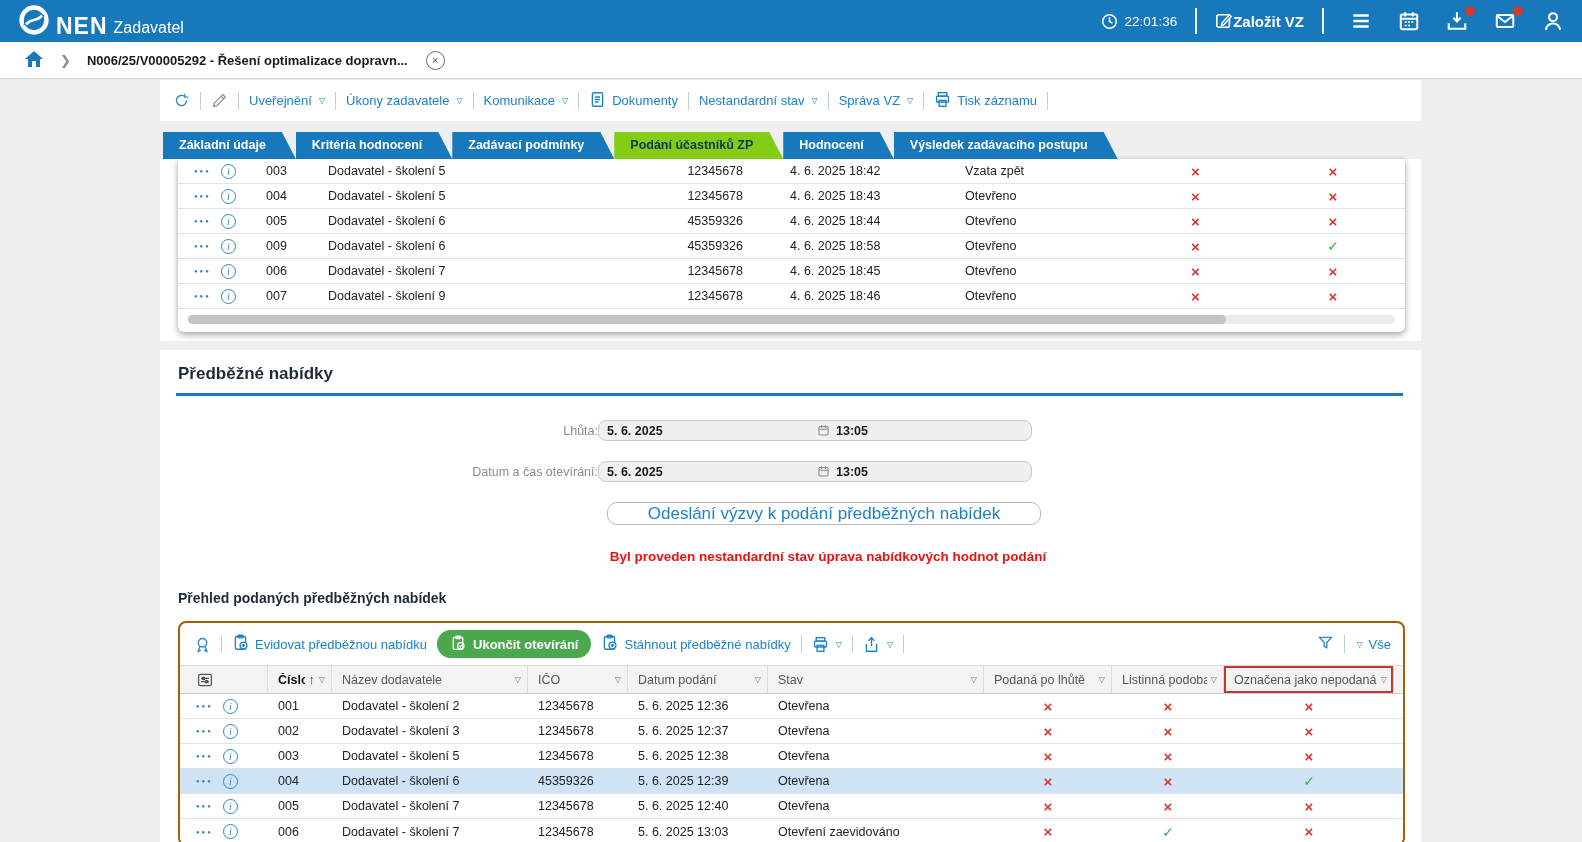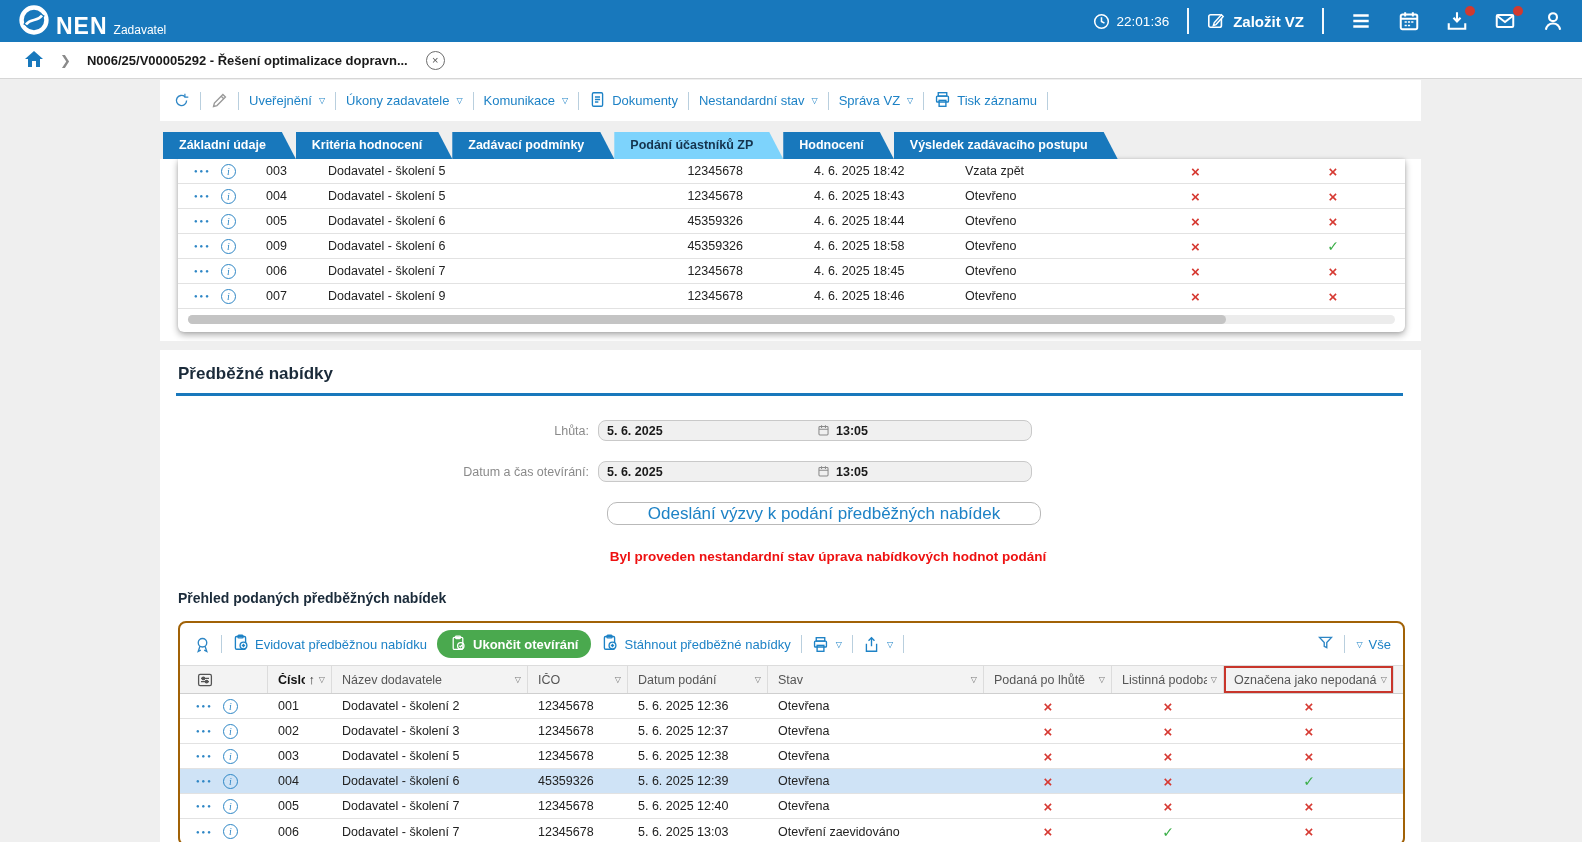--- a/index.html
+++ b/index.html
@@ -4,26 +4,26 @@
 <style>
   * { margin:0; padding:0; box-sizing:border-box; }
   html,body { width:1582px; height:842px; }
   body { font-family:"Liberation Sans","DejaVu Sans",sans-serif; background:#efefef; color:#222; font-size:13px; overflow:hidden; }
 
   
   .topbar { height:42px; background:#1878bc; display:flex; align-items:center; position:relative; color:#fff; padding:0 18px; }
   .logo-wrap { display:flex; align-items:flex-end; gap:6px; }
   .logo-circle { width:32px; height:32px; margin-bottom:2px; }
   .logo-nen { font-size:23px; font-weight:bold; letter-spacing:1px; line-height:1; }
-  .logo-sub { font-size:12px; margin-bottom:1px; }
+  .logo-sub { font-size:16px; margin-bottom:1px; }
   .env-title { position:absolute; left:0; right:0; text-align:center; font-size:17px; font-weight:bold; letter-spacing:.5px; pointer-events:none; }
   .topbar-right { margin-left:auto; display:flex; align-items:center; gap:14px; z-index:2; }
   .tb-time { display:flex; align-items:center; gap:7px; font-size:13.5px; }
   .tb-divider { width:2px; height:26px; background:rgba(255,255,255,.95); margin:0 4px; }
-  .tb-createvz { display:flex; align-items:flex-end; gap:8px; font-weight:bold; font-size:15px; cursor:pointer; }
+  .tb-createvz { display:flex; align-items:flex-end; gap:0; font-weight:bold; font-size:15px; cursor:pointer; }
   .tb-icons { display:flex; align-items:center; gap:26px; margin-left:8px; }
   .tb-icon { position:relative; width:22px; height:22px; cursor:pointer; }
   .tb-icon svg { width:22px; height:22px; }
   .badge-dot { position:absolute; top:-4px; right:-7px; width:10px; height:10px; border-radius:50%; background:#d03a30; }
 
   
   .breadcrumb { height:37px; background:#fff; border-bottom:1px solid #d6d6d6; display:flex; align-items:center; padding:0 24px; gap:16px; }
   .bc-home svg { width:20px; height:20px; }
   .bc-chevron { color:#8a8a8a; font-size:13px; }
   .bc-item { font-weight:bold; font-size:13px; color:#1a1a1a; }
@@ -37,46 +37,46 @@
   .rt-item { display:flex; align-items:center; gap:6px; color:#1d82c6; cursor:pointer; font-size:13px; white-space:nowrap; }
   .rt-item svg { width:17px; height:17px; }
   .rt-icononly { color:#2e86c5; }
   .rt-icononly.gray { color:#9a9a9a; }
   .rt-div { width:1px; height:18px; background:#b9cfde; }
   .dd { font-size:8px; color:#1d82c6; margin-left:1px; }
 
   
   .tabstrip { margin-top:11px; height:27px; display:flex; padding-left:3px; }
   .tab { height:27px; line-height:27px; padding:0 30px 0 16px; background:#1878bc; color:#fff; font-weight:bold; font-size:12.5px; clip-path:polygon(0 0, calc(100% - 14px) 0, 100% 100%, 0 100%); cursor:pointer; white-space:nowrap; }
-  .tab.active { background:#7dd3fc; color:#15344e; }
+  .tab.active { background:#84cc16; color:#15344e; }
 
   
   .upper-wrap { background:#fff; padding:0 16px 9px 18px; }
   .card { width:1227px; background:#fff; border-radius:0 0 6px 6px; box-shadow:0 3px 7px rgba(0,0,0,.32), 0 0 3px rgba(0,0,0,.12); padding-bottom:8px; }
   .trow { display:flex; align-items:center; height:25px; border-bottom:1px solid #e2e2e2; font-size:12.5px; }
   .cell { white-space:nowrap; overflow:hidden; }
   .menu-cell { width:88px; display:flex; align-items:center; gap:10px; padding-left:16px; }
   .dots { color:#2e86c5; font-size:6px; letter-spacing:2px; cursor:pointer; }
   .info-ic { width:15px; height:15px; border:1.4px solid #2e86c5; border-radius:50%; color:#2e86c5; font-size:10px; font-style:italic; font-family:"Liberation Serif",serif; display:flex; align-items:center; justify-content:center; cursor:pointer; }
   .x-mark { color:#d63a33; font-weight:bold; font-size:15px; }
   .check-mark { color:#3aae47; font-weight:bold; font-size:14px; }
   
-  .u-num{width:62px;} .u-name{width:330px;} .u-ico{width:85px;text-align:right;} .u-date{width:170px;padding-left:71px;} .u-stav{width:215px;padding-left:52px;} .u-f1{width:135px;text-align:center;} .u-f2{width:140px;text-align:center;}
+  .u-num{width:62px;} .u-name{width:330px;} .u-ico{width:85px;text-align:right;} .u-date{width:170px;padding-left:47px;} .u-stav{width:215px;padding-left:52px;} .u-f1{width:135px;text-align:center;} .u-f2{width:140px;text-align:center;}
   .hscroll { margin:6px 10px 0 10px; height:9px; background:#ececec; border-radius:5px; }
   .hscroll-thumb { width:86%; height:9px; background:#c4c4c4; border-radius:5px; cursor:pointer; }
 
   .section-gap { height:9px; background:#efefef; }
 
   
   .section2 { background:#fff; padding:14px 16px 10px 18px; }
   .sec-title { font-size:17px; font-weight:bold; color:#1b2b3a; margin-bottom:9px; }
   .sec-underline { height:3px; background:#1878bc; width:1227px; margin-left:-2px; }
   .form-area { margin-top:24px; }
   .form-row { display:flex; align-items:center; margin-bottom:20px; }
-  .form-label { width:420px; text-align:right; color:#8a8a8a; font-size:12.5px; padding-right:9px; }
+  .form-label { width:420px; text-align:right; color:#8a8a8a; font-size:12.5px; padding-right:0; }
   .field { width:434px; height:21px; background:#f0f0f0; border:1px solid #c9c9c9; border-radius:8px; display:flex; align-items:center; font-weight:bold; font-size:12.5px; color:#1a1a1a; padding:0 8px; }
   .field .fdate { flex:0 0 210px; }
   .field .cal { color:#8a8a8a; margin-right:6px; display:flex; }
   .field .cal svg { width:13px; height:13px; }
   .send-btn { margin-left:429px; margin-top:12px; width:434px; height:23px; background:#fff; border:1px solid #b9b9b9; border-radius:10px; color:#1d82c6; font-size:17px; display:flex; align-items:center; justify-content:center; cursor:pointer; }
   .warning { margin-left:240px; width:820px; text-align:center; margin-top:24px; color:#ee1111; font-weight:bold; font-size:13.5px; }
   .subtitle { margin-top:26px; font-size:14px; font-weight:bold; color:#1b2b3a; }
 
   
   .ltable { margin-top:15px; width:1227px; border:2px solid #a16207; border-radius:8px; background:#fff; overflow:hidden; }

